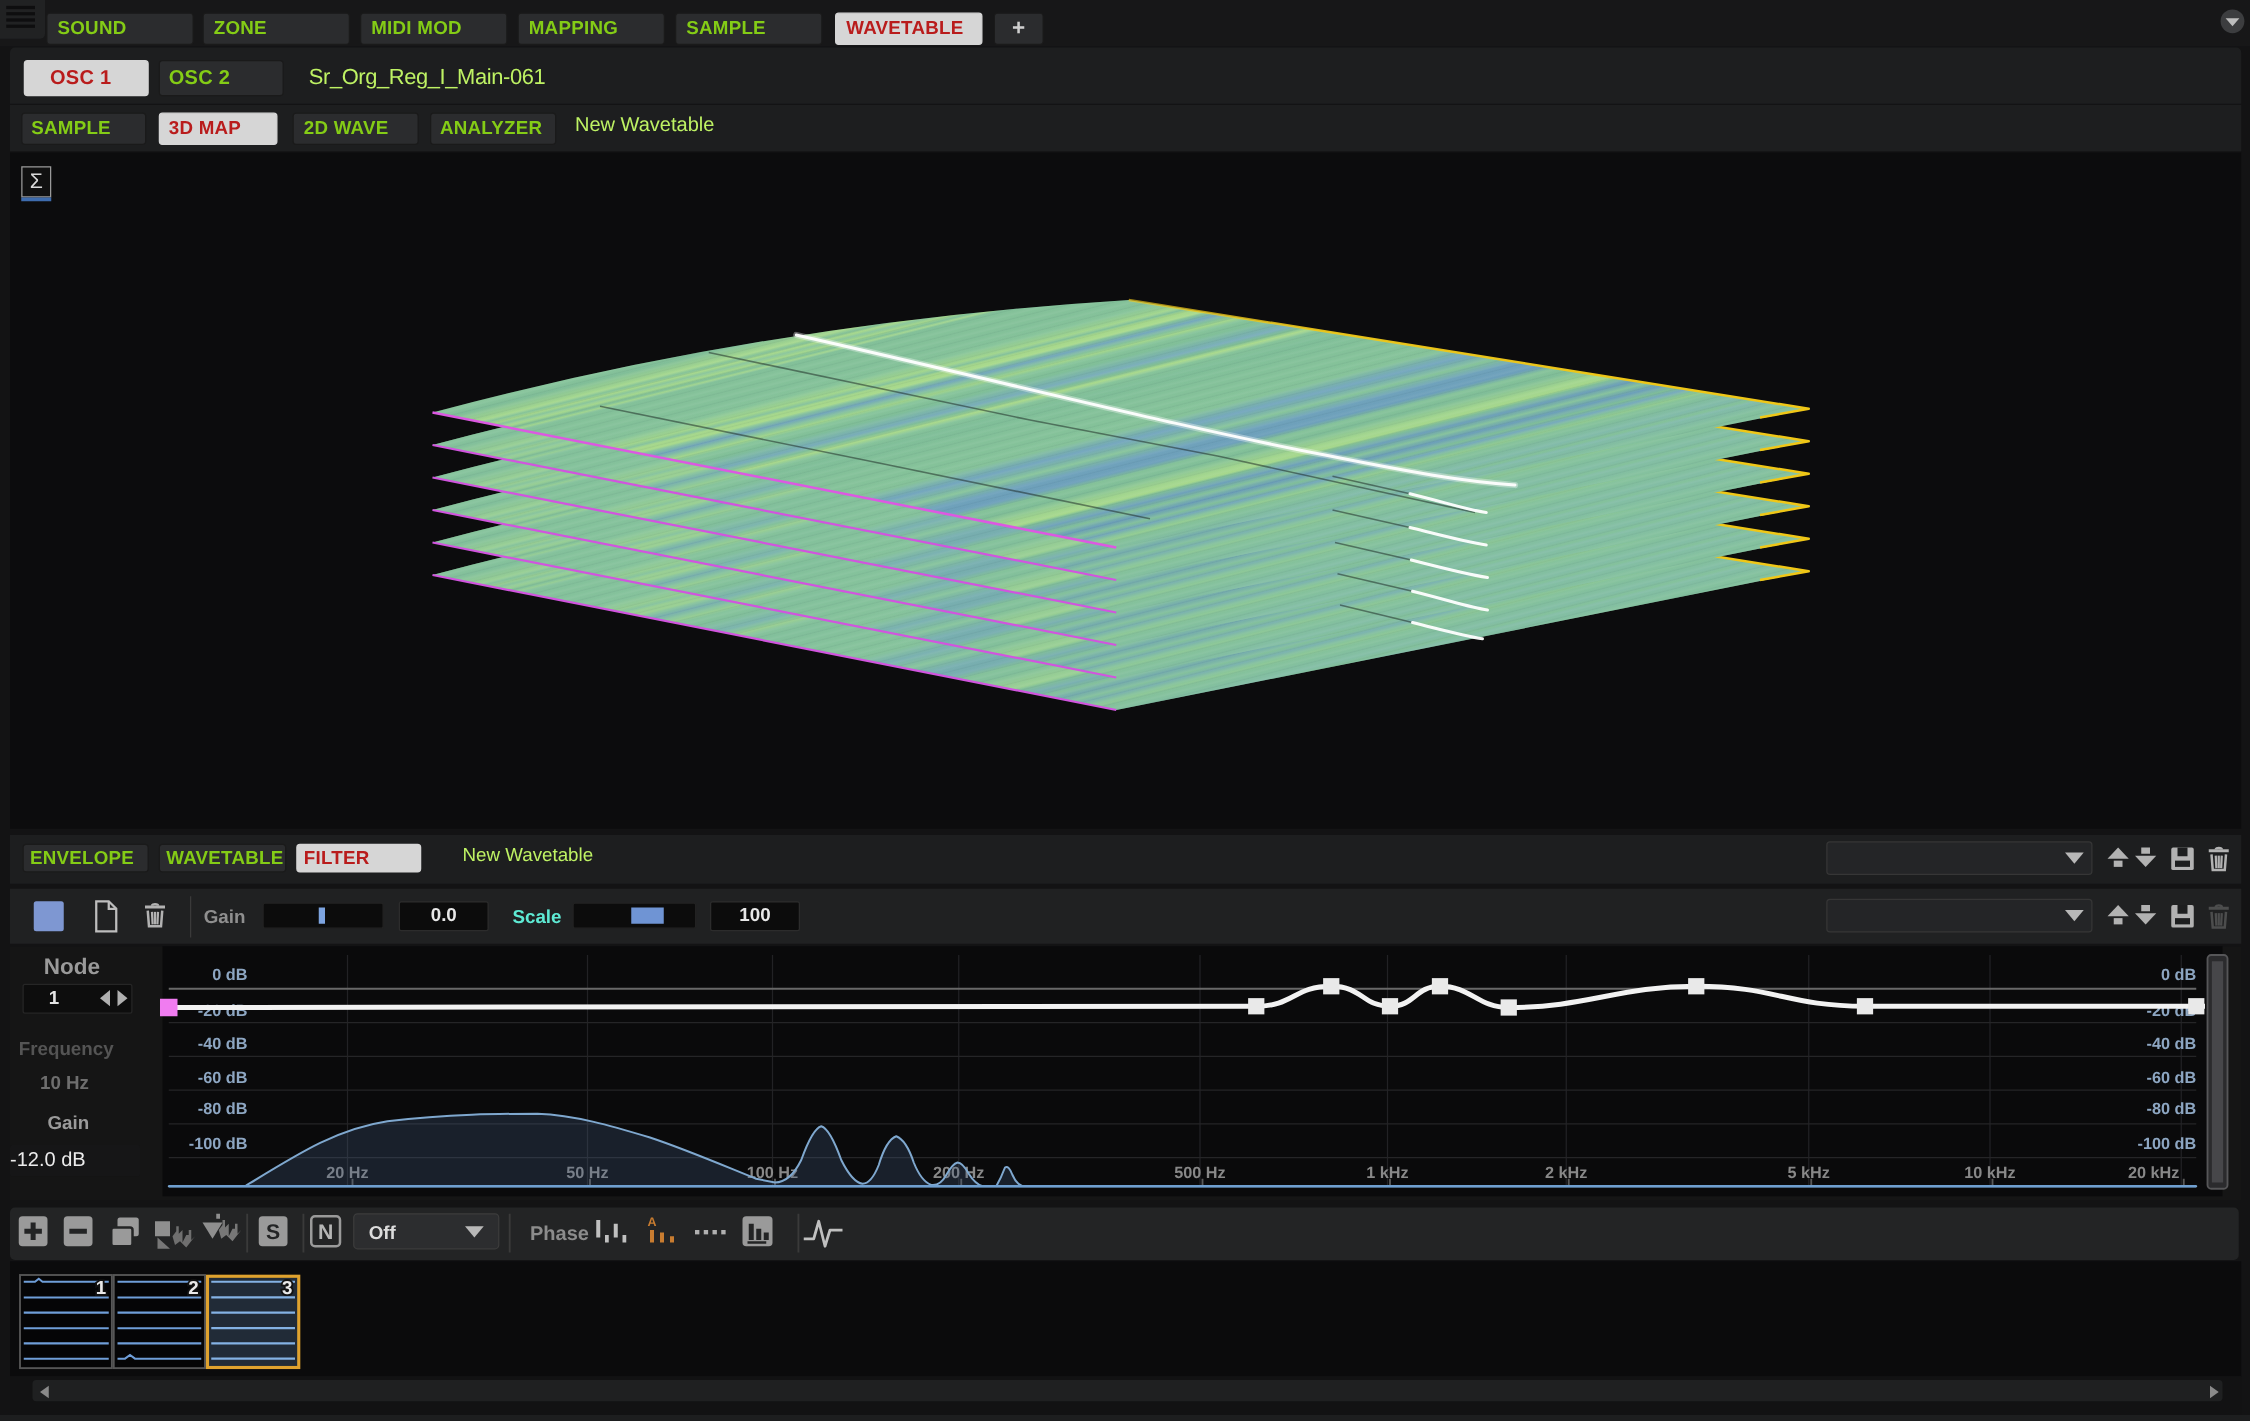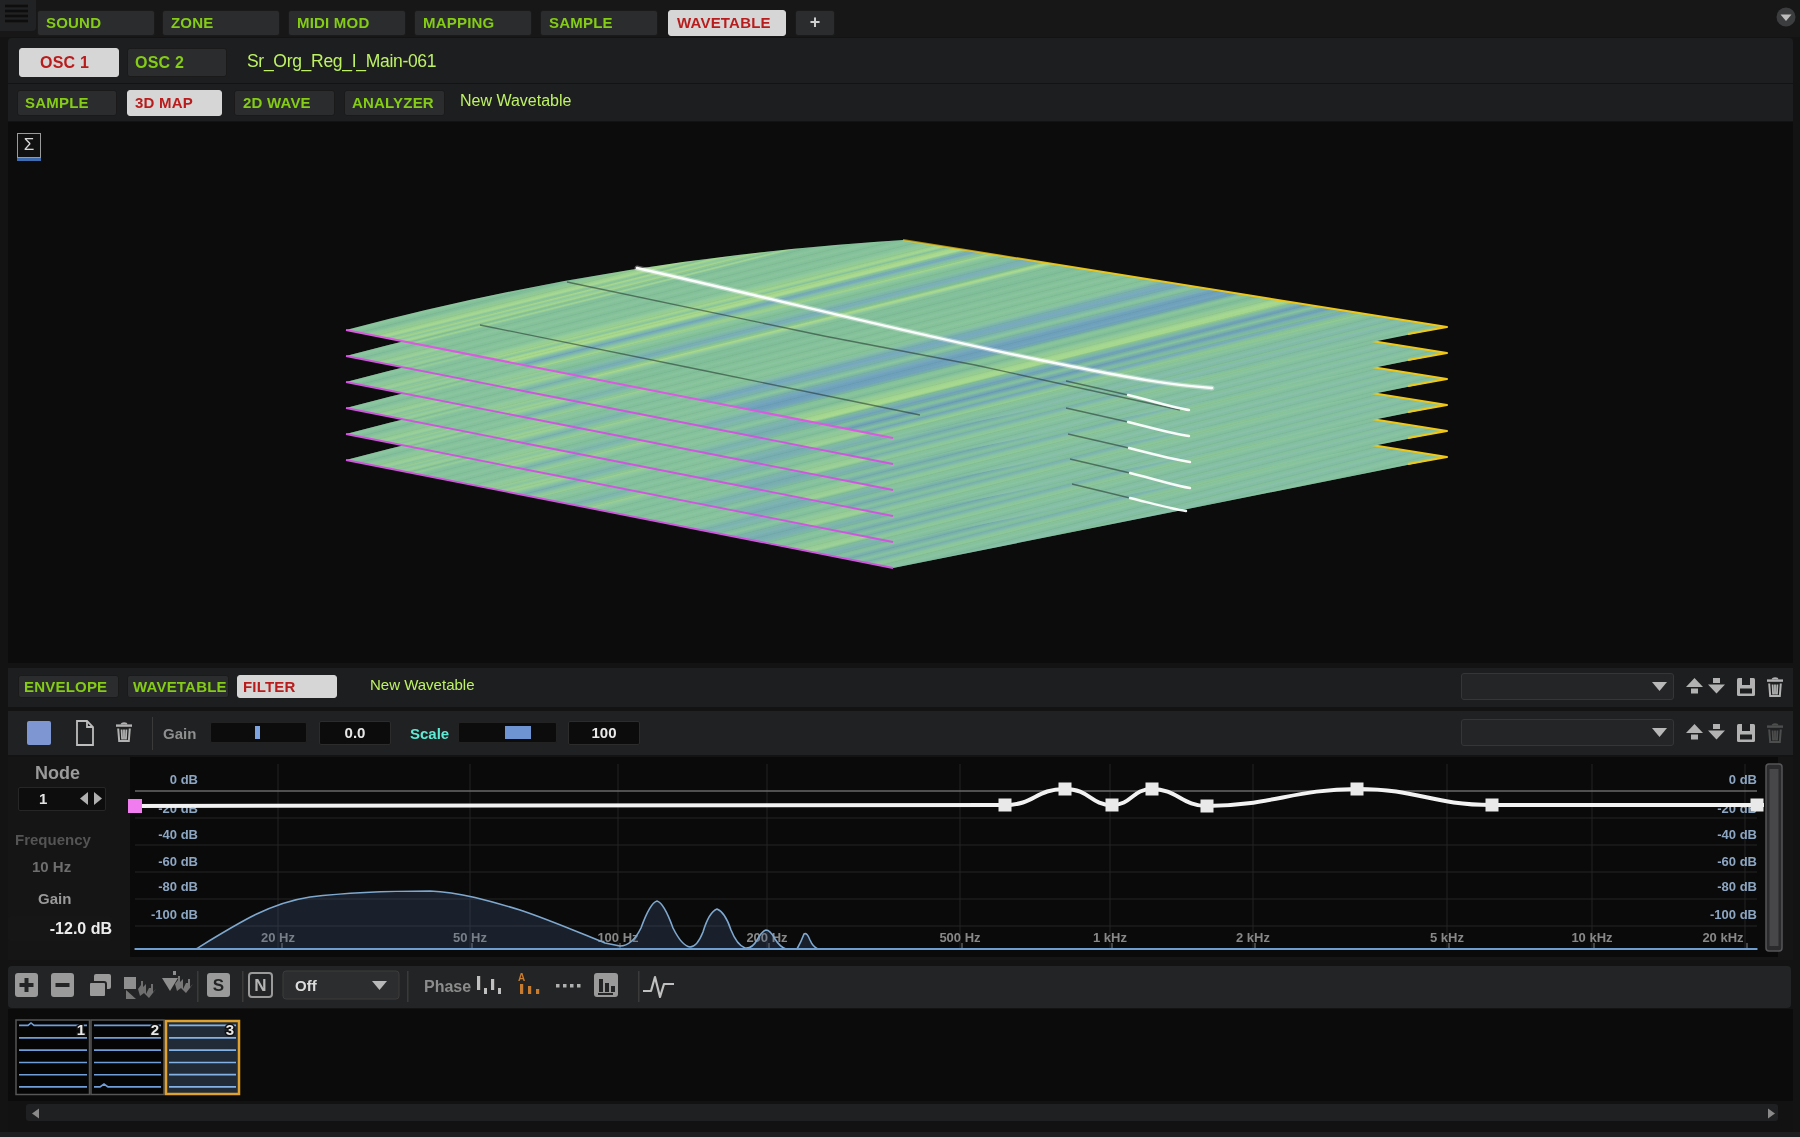--- a/index.html
+++ b/index.html
@@ -242,21 +242,21 @@
 <div class="lbl" style="left:35px;top:763px;color:#9a9a9a;font-size:18px">Node</div>
 <div class="abs" style="left:18px;top:787px;width:88px;height:24px;background:#0d0d0d;border:1px solid #262626;border-radius:2px"></div>
 <div class="lbl" style="left:39px;top:790px;color:#e4e4e4;font-size:15px">1</div>
 <svg style="left:80px;top:792px" width="36" height="14">
   <path d="M8,0 L8,13 L0,6.5 Z" fill="#b0b0b0"></path>
   <path d="M14,0 L14,13 L22,6.5 Z" fill="#b0b0b0"></path>
 </svg>
 <div class="lbl" style="left:15px;top:831px;color:#545454;font-size:15px">Frequency</div>
 <div class="lbl" style="left:32px;top:858px;color:#6e6e6e;font-size:15px">10 Hz</div>
 <div class="lbl" style="left:38px;top:890px;color:#9a9a9a;font-size:15px">Gain</div>
-<div class="abs" style="left:8px;top:916px;width:104px;height:25px;background:#161617;border-radius:2px;color:#ececec;font-size:16px;font-weight:700;text-align:right;line-height:25px">-12.0 dB</div>
+<div class="abs" style="left:8px;top:916px;width:104px;height:25px;background:#161617;border-radius:2px;color:#ececec;font-size:16px;font-weight:400;text-align:left;line-height:25px">-12.0 dB</div>
 <svg width="1800" height="980" style="left:0;top:0">
   <g stroke="#222225" stroke-width="1">
     <line x1="278" y1="764" x2="278" y2="948"></line>
         <line x1="470" y1="764" x2="470" y2="948"></line>
     <line x1="618" y1="764" x2="618" y2="948"></line>
         <line x1="767" y1="764" x2="767" y2="948"></line>
     <line x1="960" y1="764" x2="960" y2="948"></line>
         <line x1="1110" y1="764" x2="1110" y2="948"></line>
     <line x1="1253" y1="764" x2="1253" y2="948"></line>
         <line x1="1447" y1="764" x2="1447" y2="948"></line>

